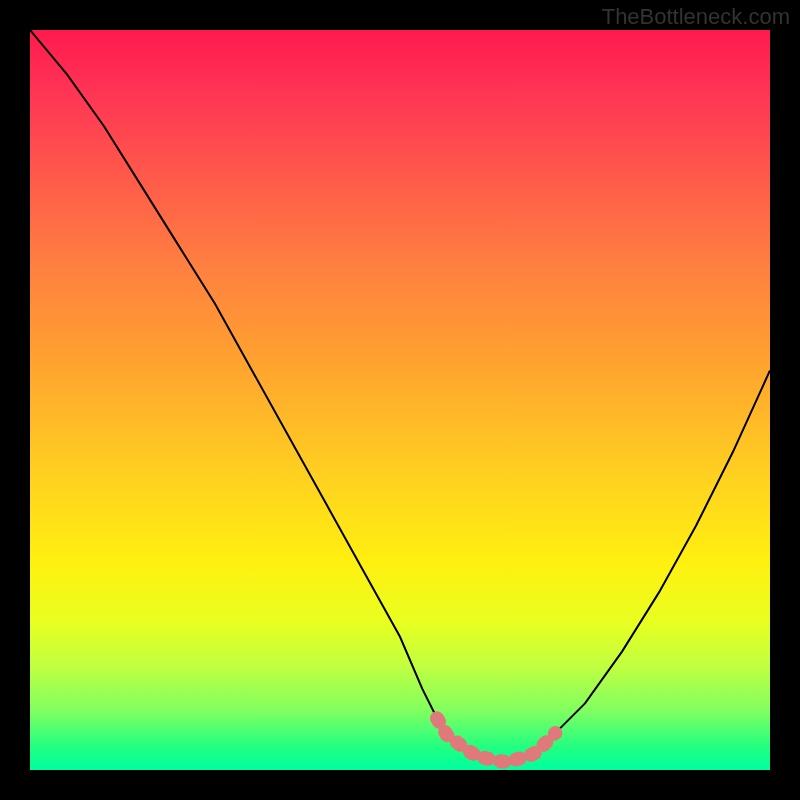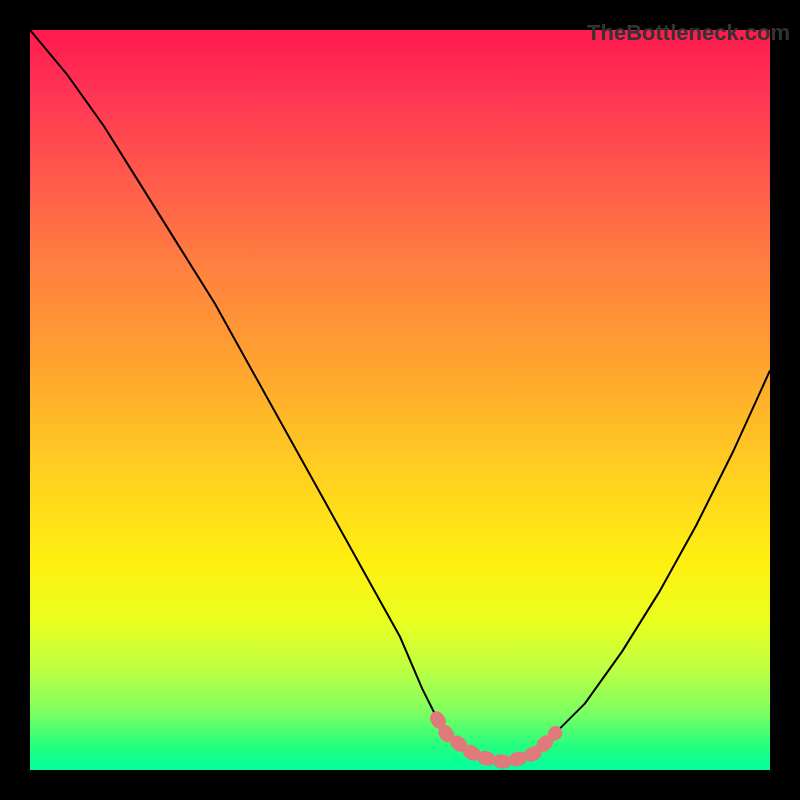--- a/index.html
+++ b/index.html
@@ -6,25 +6,25 @@
     margin: 0;
     padding: 0;
     width: 800px;
     height: 800px;
     background: #000;
     position: relative;
     font-family: Arial, sans-serif;
   }
   .watermark {
     position: absolute;
-    top: 20px;
+    top: 4px;
     right: 10px;
     color: #333;
     font-size: 22px;
-    font-weight: 700;
+    font-weight: 400;
     z-index: 10;
   }
   .plot-area {
     position: absolute;
     left: 30px;
     top: 30px;
     width: 740px;
     height: 740px;
     box-sizing: border-box;
   }

